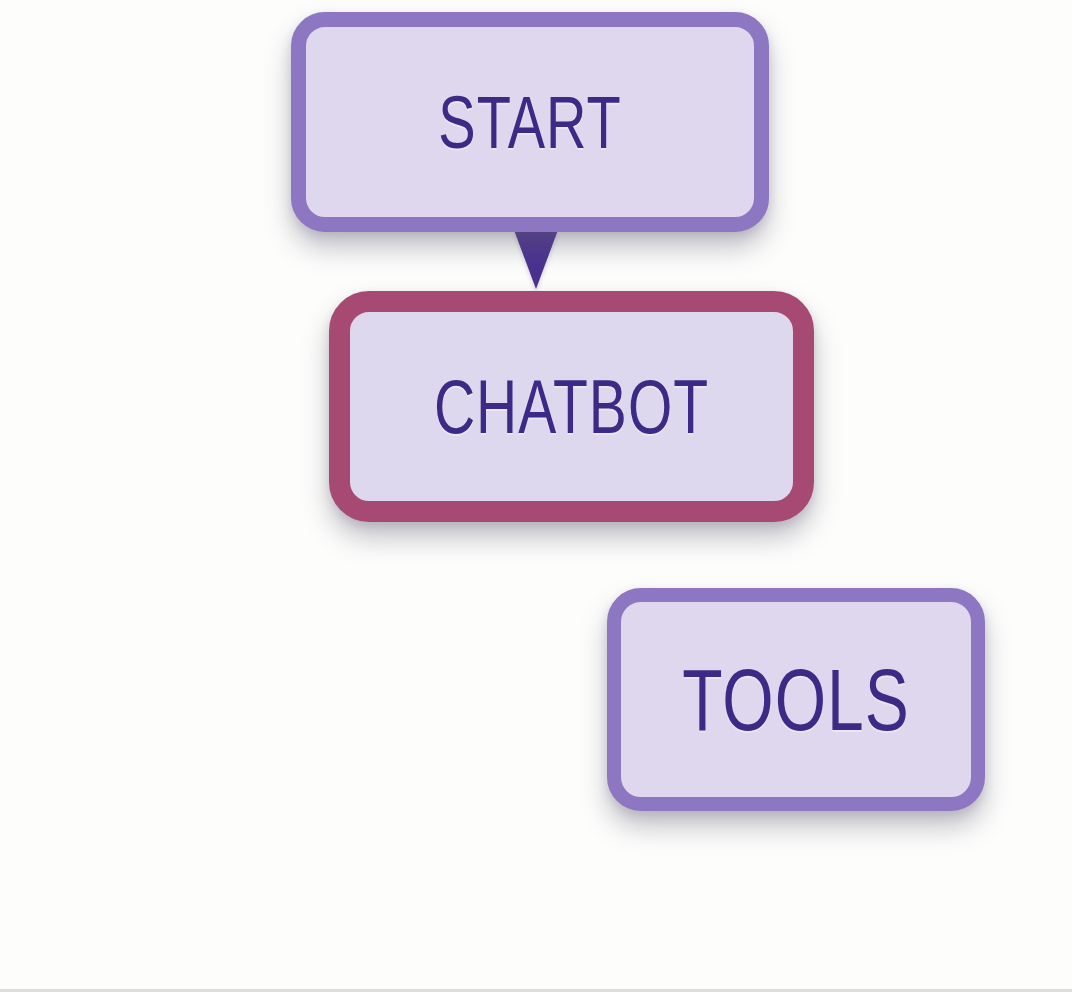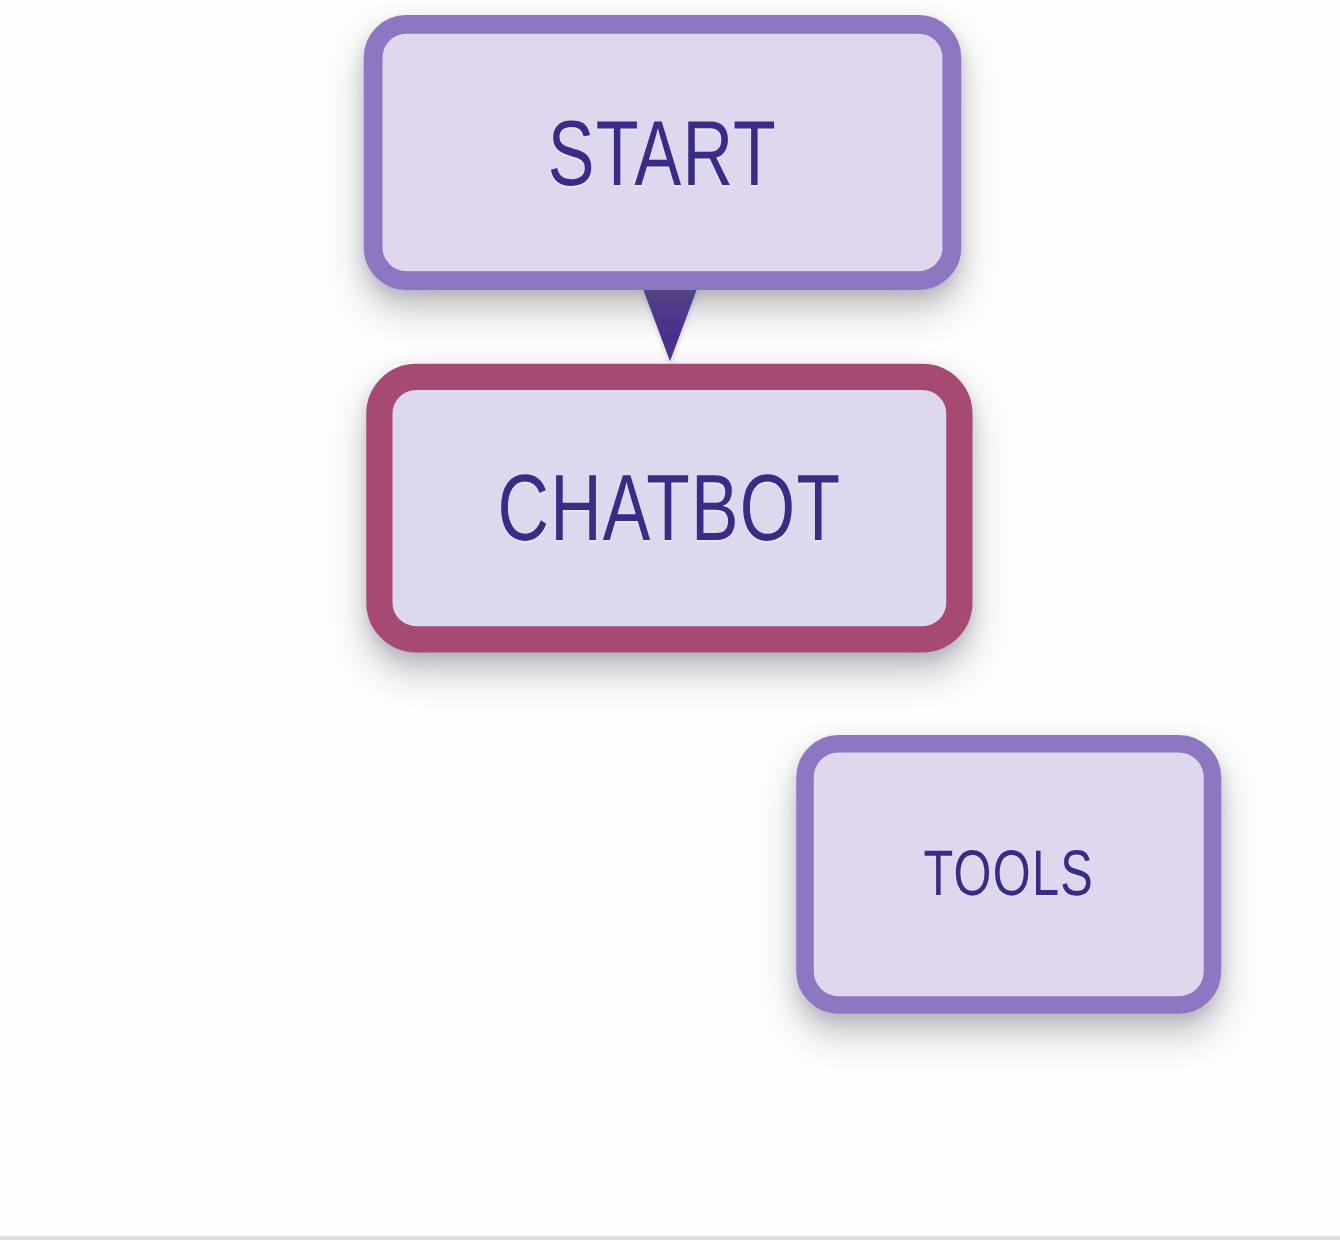--- a/index.html
+++ b/index.html
@@ -47,28 +47,28 @@
     left: 293px;
     top: 291px;
     width: 485px;
     height: 231px;
     border-style: solid;
     border-width: 21px;
     border-radius: 40px;
     font-size: 57px;
   }
   .node-tools {
-    left: 637px;
+    left: 607px;
     top: 588px;
-    width: 340px;
+    width: 378px;
     height: 223px;
     border-style: solid;
     border-width: 14px;
     border-radius: 34px;
-    font-size: 39px;
+    font-size: 66px;
   }
   .edge-arrowhead {
     position: absolute;
     left: 514px;
     top: 230px;
     width: 0;
     height: 0;
     border-left: 22px solid transparent;
     border-right: 22px solid transparent;
     border-top-width: 59px;
@@ -88,21 +88,21 @@
 <body>
 
 <div class="canvas" style="background: rgb(253, 253, 252);">
 
   <div class="edge-arrowhead" style="border-top-color: rgb(74, 49, 144);"></div>
 
   <div class="node node-start" style="border-color: rgb(141, 118, 194); background: rgb(222, 215, 237);">
     <span class="node-label" style="color: rgb(60, 42, 134);">START</span>
   </div>
 
-  <div class="node node-chatbot" style="border-color: rgb(166, 74, 115); background: rgb(222, 216, 238);">
+  <div class="node node-chatbot" style="border-color: rgb(166, 74, 115); background: rgb(222, 216, 238); margin-left: 36px;">
     <span class="node-label" style="color: rgb(60, 42, 134);">CHATBOT</span>
   </div>
 
   <div class="node node-tools" style="border-color: rgb(141, 118, 194); background: rgb(222, 215, 237);">
     <span class="node-label" style="color: rgb(60, 42, 134);">TOOLS</span>
   </div>
 
   <div class="bottom-edge-line"></div>
 
 </div>

